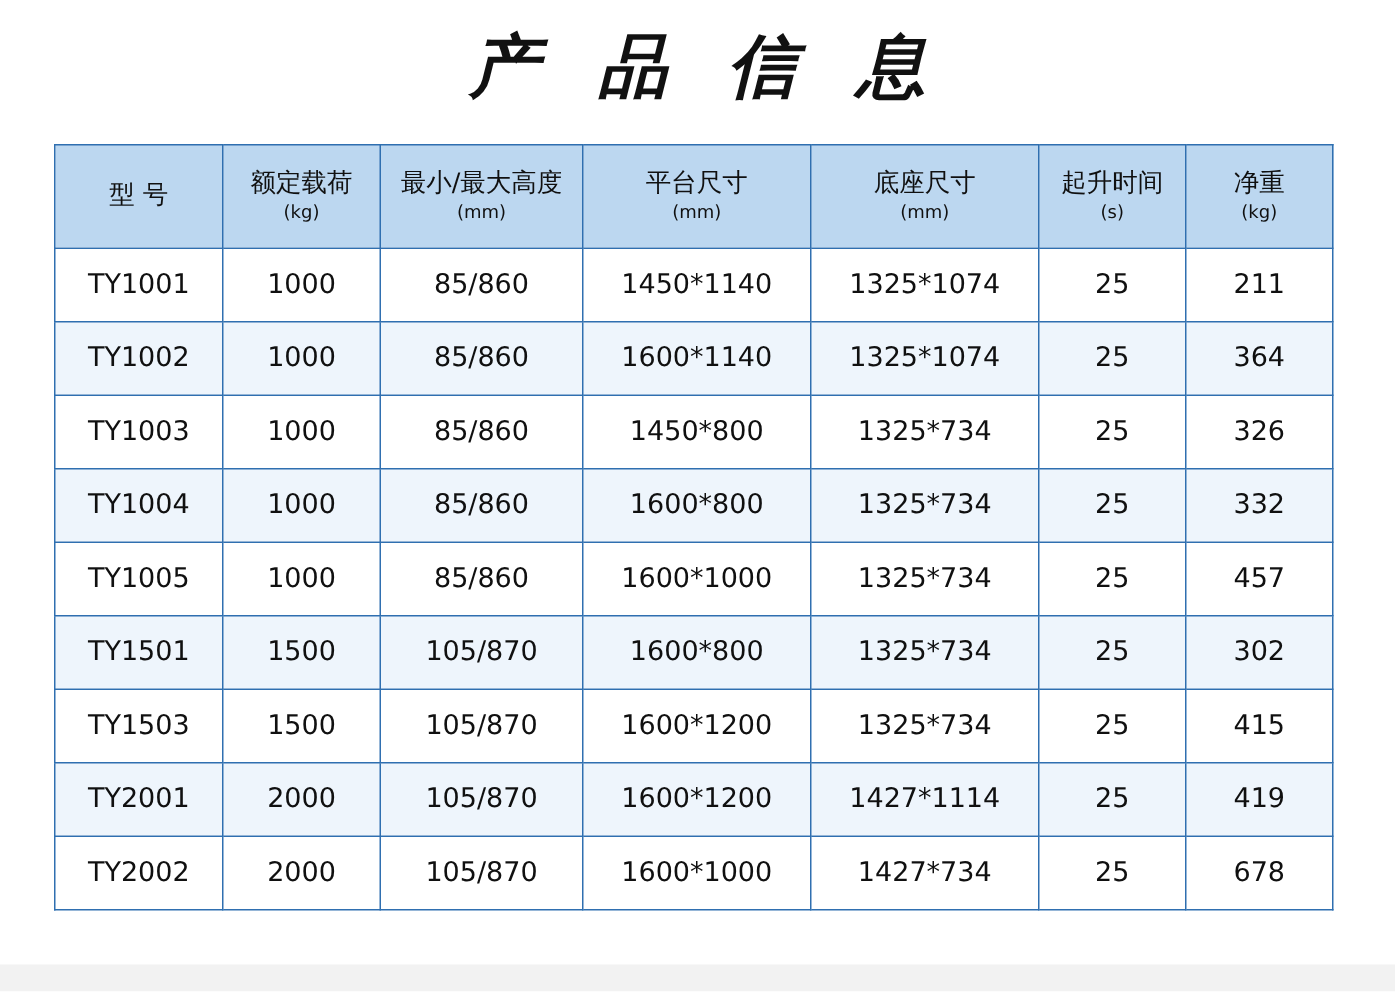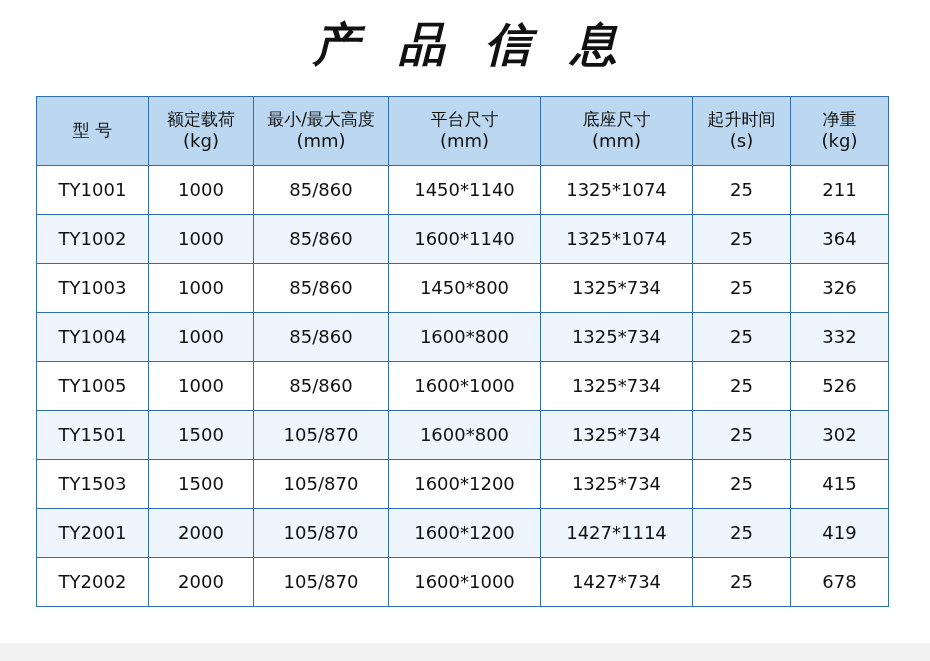--- a/index.html
+++ b/index.html
@@ -55,21 +55,21 @@
   table.spec thead th {
     background: #bcd7f0;
     height: 64px;
     font-weight: normal;
     line-height: 1.25;
     font-size: 17px;
     padding: 2px 2px;
   }
   table.spec thead th .unit {
     display: block;
-    font-size: 18px;
+    font-size: 12px;
   }
   table.spec tbody td {
     height: 44px;
     padding: 2px 2px;
     font-size: 18px;
   }
   table.spec tbody tr:nth-child(odd) td {
     background: #ffffff;
   }
   table.spec tbody tr:nth-child(even) td {
@@ -178,21 +178,21 @@
           <td>25</td>
           <td>332</td>
         </tr>
         <tr>
           <td>TY1005</td>
           <td>1000</td>
           <td>85/860</td>
           <td>1600*1000</td>
           <td>1325*734</td>
           <td>25</td>
-          <td>526</td>
+          <td>457</td>
         </tr>
         <tr>
           <td>TY1501</td>
           <td>1500</td>
           <td>105/870</td>
           <td>1600*800</td>
           <td>1325*734</td>
           <td>25</td>
           <td>302</td>
         </tr>

